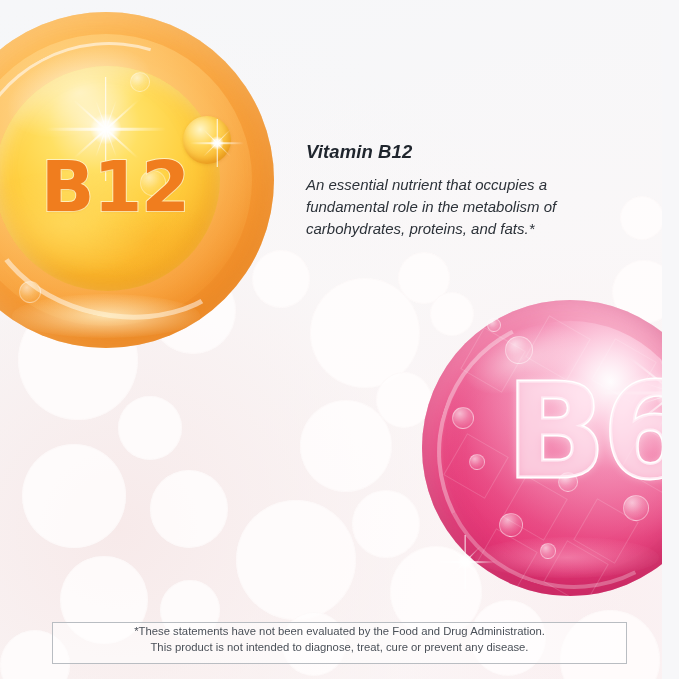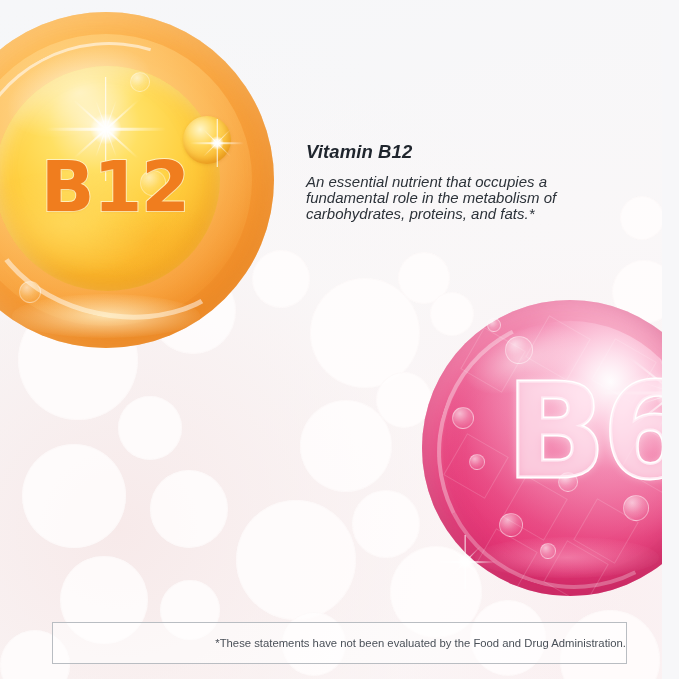--- a/index.html
+++ b/index.html
@@ -274,41 +274,41 @@
     font-family: "Liberation Sans", sans-serif;
     font-size: 18.5px;
     font-weight: 700;
     color: #1f252d;
     margin: 0 0 11px 0;
     letter-spacing: 0.1px;
   }
   .info-body {
     font-family: "Liberation Sans", sans-serif;
     font-size: 15px;
-    line-height: 16px;
+    line-height: 22px;
     color: #2c3239;
     margin: 0;
     max-width: 300px;
   }
   #block-b12 { left: 306px; top: 141px; }
   #block-b6  { left: 71px;  top: 404px; }
 
   
   .disclaimer {
     position: absolute;
     left: 52px;
     top: 622px;
     width: 575px;
     height: 42px;
     border: 1px solid #b9bdc2;
     background: rgba(255,255,255,0.55);
     display: flex;
-    flex-direction: row;
+    flex-direction: column;
     align-items: center;
-    justify-content: flex-end;
+    justify-content: flex-start;
     box-sizing: border-box;
   }
   .disclaimer p {
     margin: 0;
     font-family: "Liberation Sans", sans-serif;
     font-size: 11.3px;
     line-height: 16px;
     color: #4a5058;
     text-align: center;
     white-space: nowrap;
@@ -438,15 +438,16 @@
   </div>
 
   <div class="info-block" id="block-b12">
     <h2 class="info-title">Vitamin B12</h2>
     <p class="info-body">An essential nutrient that occupies a fundamental role in the metabolism of carbohydrates, proteins, and fats.*</p>
   </div>
 
 
   <div class="disclaimer">
     <p>*These statements have not been evaluated by the Food and Drug Administration.</p>
+    <p>This product is not intended to diagnose, treat, cure or prevent any disease.</p>
   </div>
 
 </div>
 
 </body></html>

